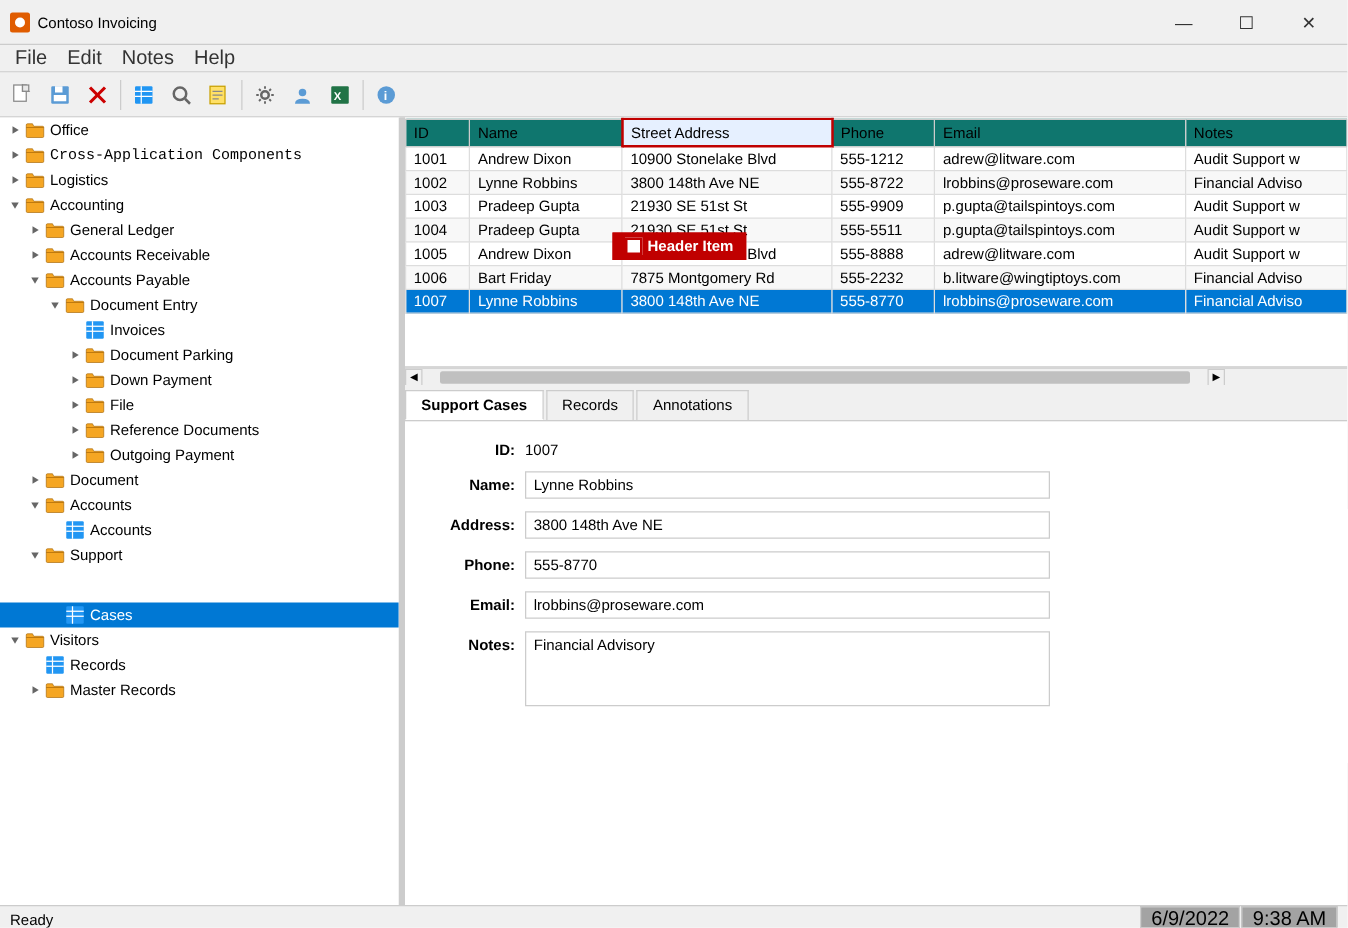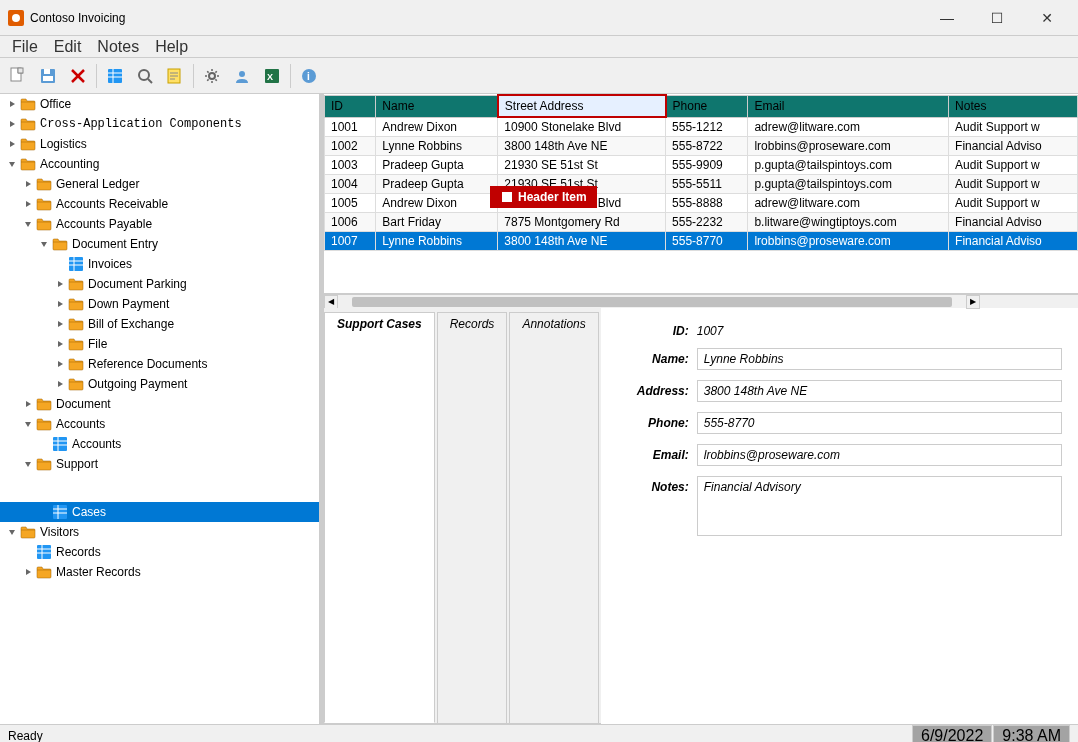--- a/index.html
+++ b/index.html
@@ -49,21 +49,21 @@
     table.data-table td { border: 1px solid #ddd; padding: 2px 6px; white-space: nowrap; }
     table.data-table tr:nth-child(even) td { background: #f8f8f8; }
     table.data-table tr.selected td { background: #0078d4; color: white; }
 
     
     .hscroll-bar { height: 14px; background: #f0f0f0; border-top: 1px solid #ccc; display: flex; align-items: center; }
     .hscroll-thumb { width: 600px; height: 10px; background: #c0c0c0; border-radius: 2px; margin: 2px 14px; }
     .hscroll-btn { width: 14px; height: 14px; background: #f0f0f0; border: 1px solid #ccc; display: flex; align-items: center; justify-content: center; font-size: 8px; cursor: pointer; flex-shrink: 0; }
 
     
-    .detail-area { flex: 1; display: flex; flex-direction: row; overflow: hidden; font-style: italic; }
+    .detail-area { flex: 1; display: flex; flex-direction: column; overflow: hidden; }
     .detail-tabs { display: flex; border-bottom: 1px solid #ccc; background: #f0f0f0; }
     .detail-tab { padding: 4px 12px; cursor: pointer; border: 1px solid #ccc; border-bottom: none; margin-right: 2px; margin-top: 4px; background: #f0f0f0; font-size: 12px; }
     .detail-tab.active { background: white; border-bottom: 1px solid white; font-weight: bold; }
     .detail-content { flex: 1; padding: 12px 16px; overflow-y: auto; }
     .detail-field { display: flex; align-items: flex-start; margin-bottom: 10px; }
     .detail-label { width: 80px; text-align: right; font-weight: bold; font-size: 12px; padding-right: 8px; padding-top: 4px; flex-shrink: 0; }
     .detail-value { flex: 1; max-width: 420px; border: 1px solid #ccc; padding: 3px 6px; font-size: 12px; background: white; min-height: 22px; }
     .detail-value.notes { min-height: 60px; }
     .detail-id { font-size: 12px; padding-top: 4px; }
 
@@ -308,32 +308,20 @@
         <span class="expand-icon">
           <svg width="10" height="10" viewBox="0 0 10 10">
             <polygon points="3,2 8,5 3,8" fill="#666"></polygon>
           </svg>
         </span>
         <span class="folder-icon"><svg width="16" height="16" viewBox="0 0 16 16">
             <path d="M1 4 Q1 3 2 3 L6 3 L7 5 L14 5 Q15 5 15 6 L15 13 Q15 14 14 14 L2 14 Q1 14 1 13 Z" fill="#f5a623" stroke="#a06000" stroke-width="0.5"></path>
             <path d="M1 6 L15 6" stroke="#a06000" stroke-width="0.5"></path>
           </svg></span>
         <span class="item-label">Down Payment</span>
-      </div>
-      <div class="sidebar-item" style="padding-left: 52px;">
-        <span class="expand-icon">
-          <svg width="10" height="10" viewBox="0 0 10 10">
-            <polygon points="3,2 8,5 3,8" fill="#666"></polygon>
-          </svg>
-        </span>
-        <span class="folder-icon"><svg width="16" height="16" viewBox="0 0 16 16">
-            <path d="M1 4 Q1 3 2 3 L6 3 L7 5 L14 5 Q15 5 15 6 L15 13 Q15 14 14 14 L2 14 Q1 14 1 13 Z" fill="#f5a623" stroke="#a06000" stroke-width="0.5"></path>
-            <path d="M1 6 L15 6" stroke="#a06000" stroke-width="0.5"></path>
-          </svg></span>
-        <span class="item-label">Bill of Exchange</span>
       </div>
       <div class="sidebar-item" style="padding-left: 52px;">
         <span class="expand-icon">
           <svg width="10" height="10" viewBox="0 0 10 10">
             <polygon points="3,2 8,5 3,8" fill="#666"></polygon>
           </svg>
         </span>
         <span class="folder-icon"><svg width="16" height="16" viewBox="0 0 16 16">
             <path d="M1 4 Q1 3 2 3 L6 3 L7 5 L14 5 Q15 5 15 6 L15 13 Q15 14 14 14 L2 14 Q1 14 1 13 Z" fill="#f5a623" stroke="#a06000" stroke-width="0.5"></path>
             <path d="M1 6 L15 6" stroke="#a06000" stroke-width="0.5"></path>

